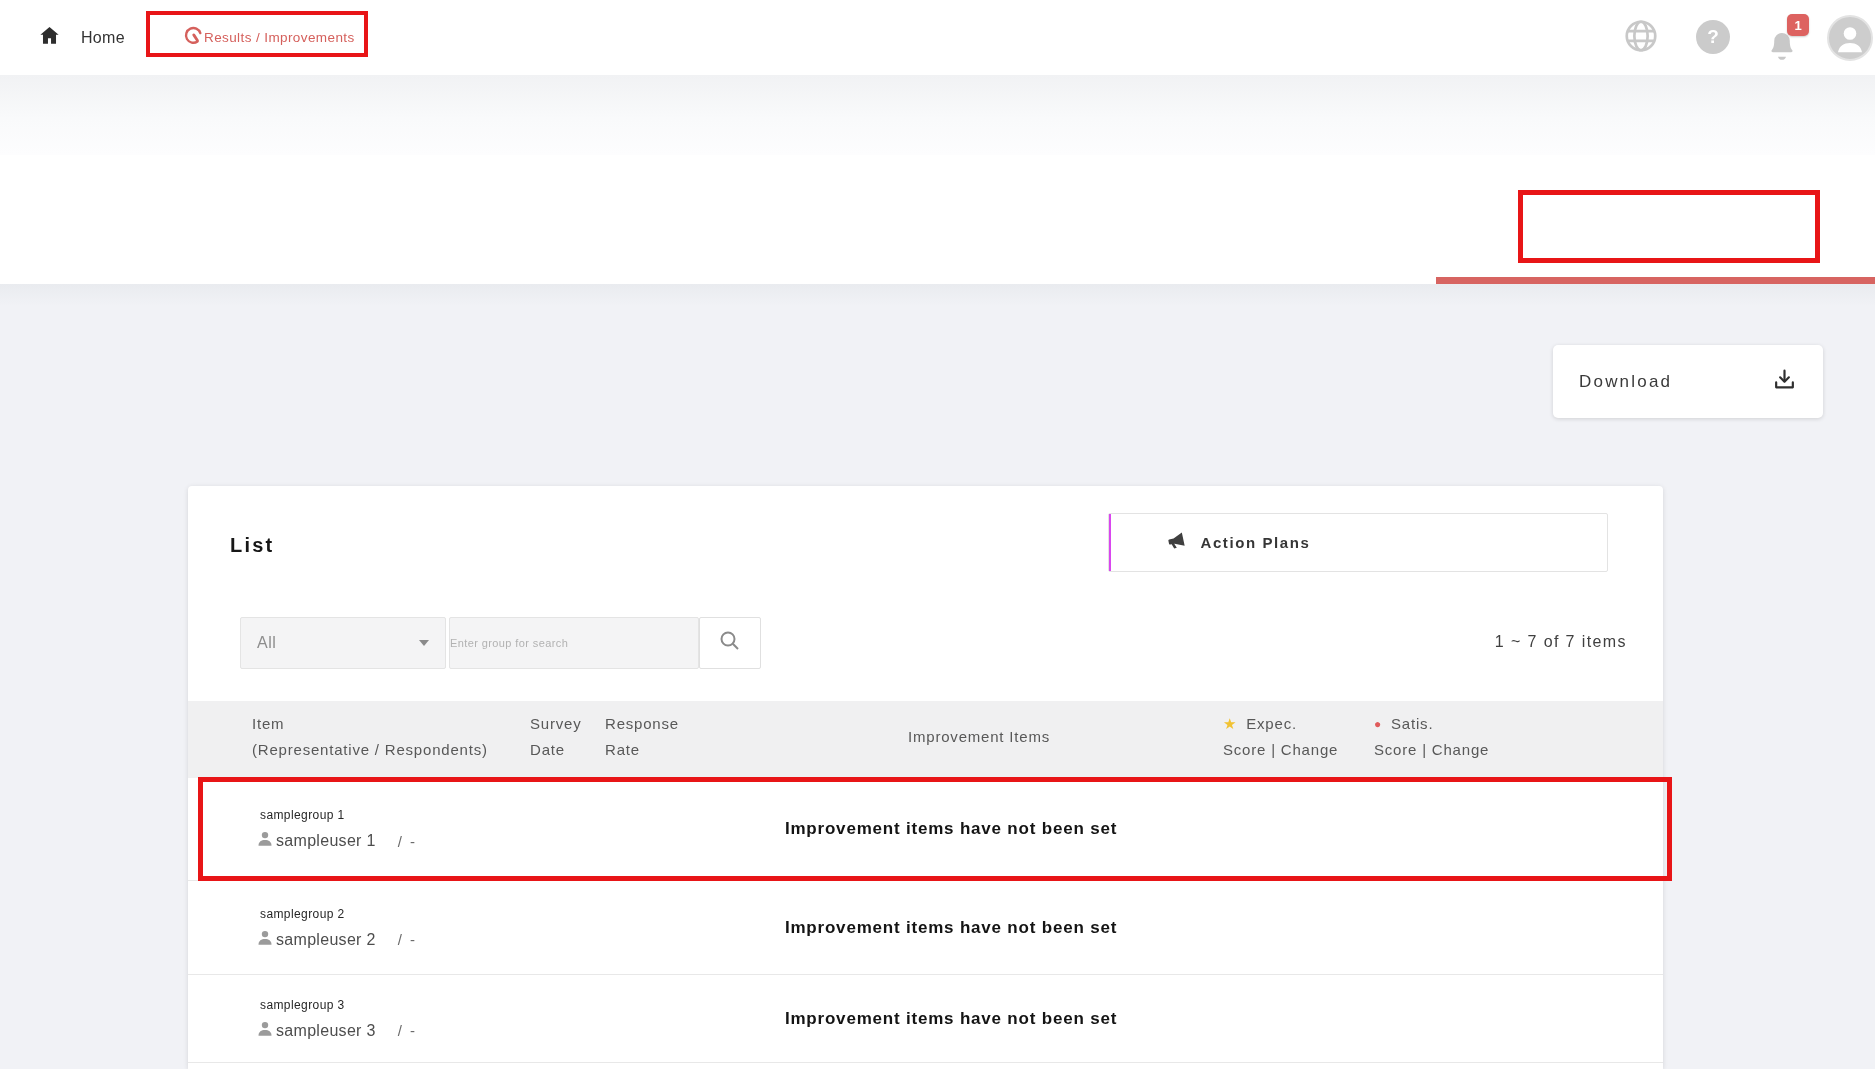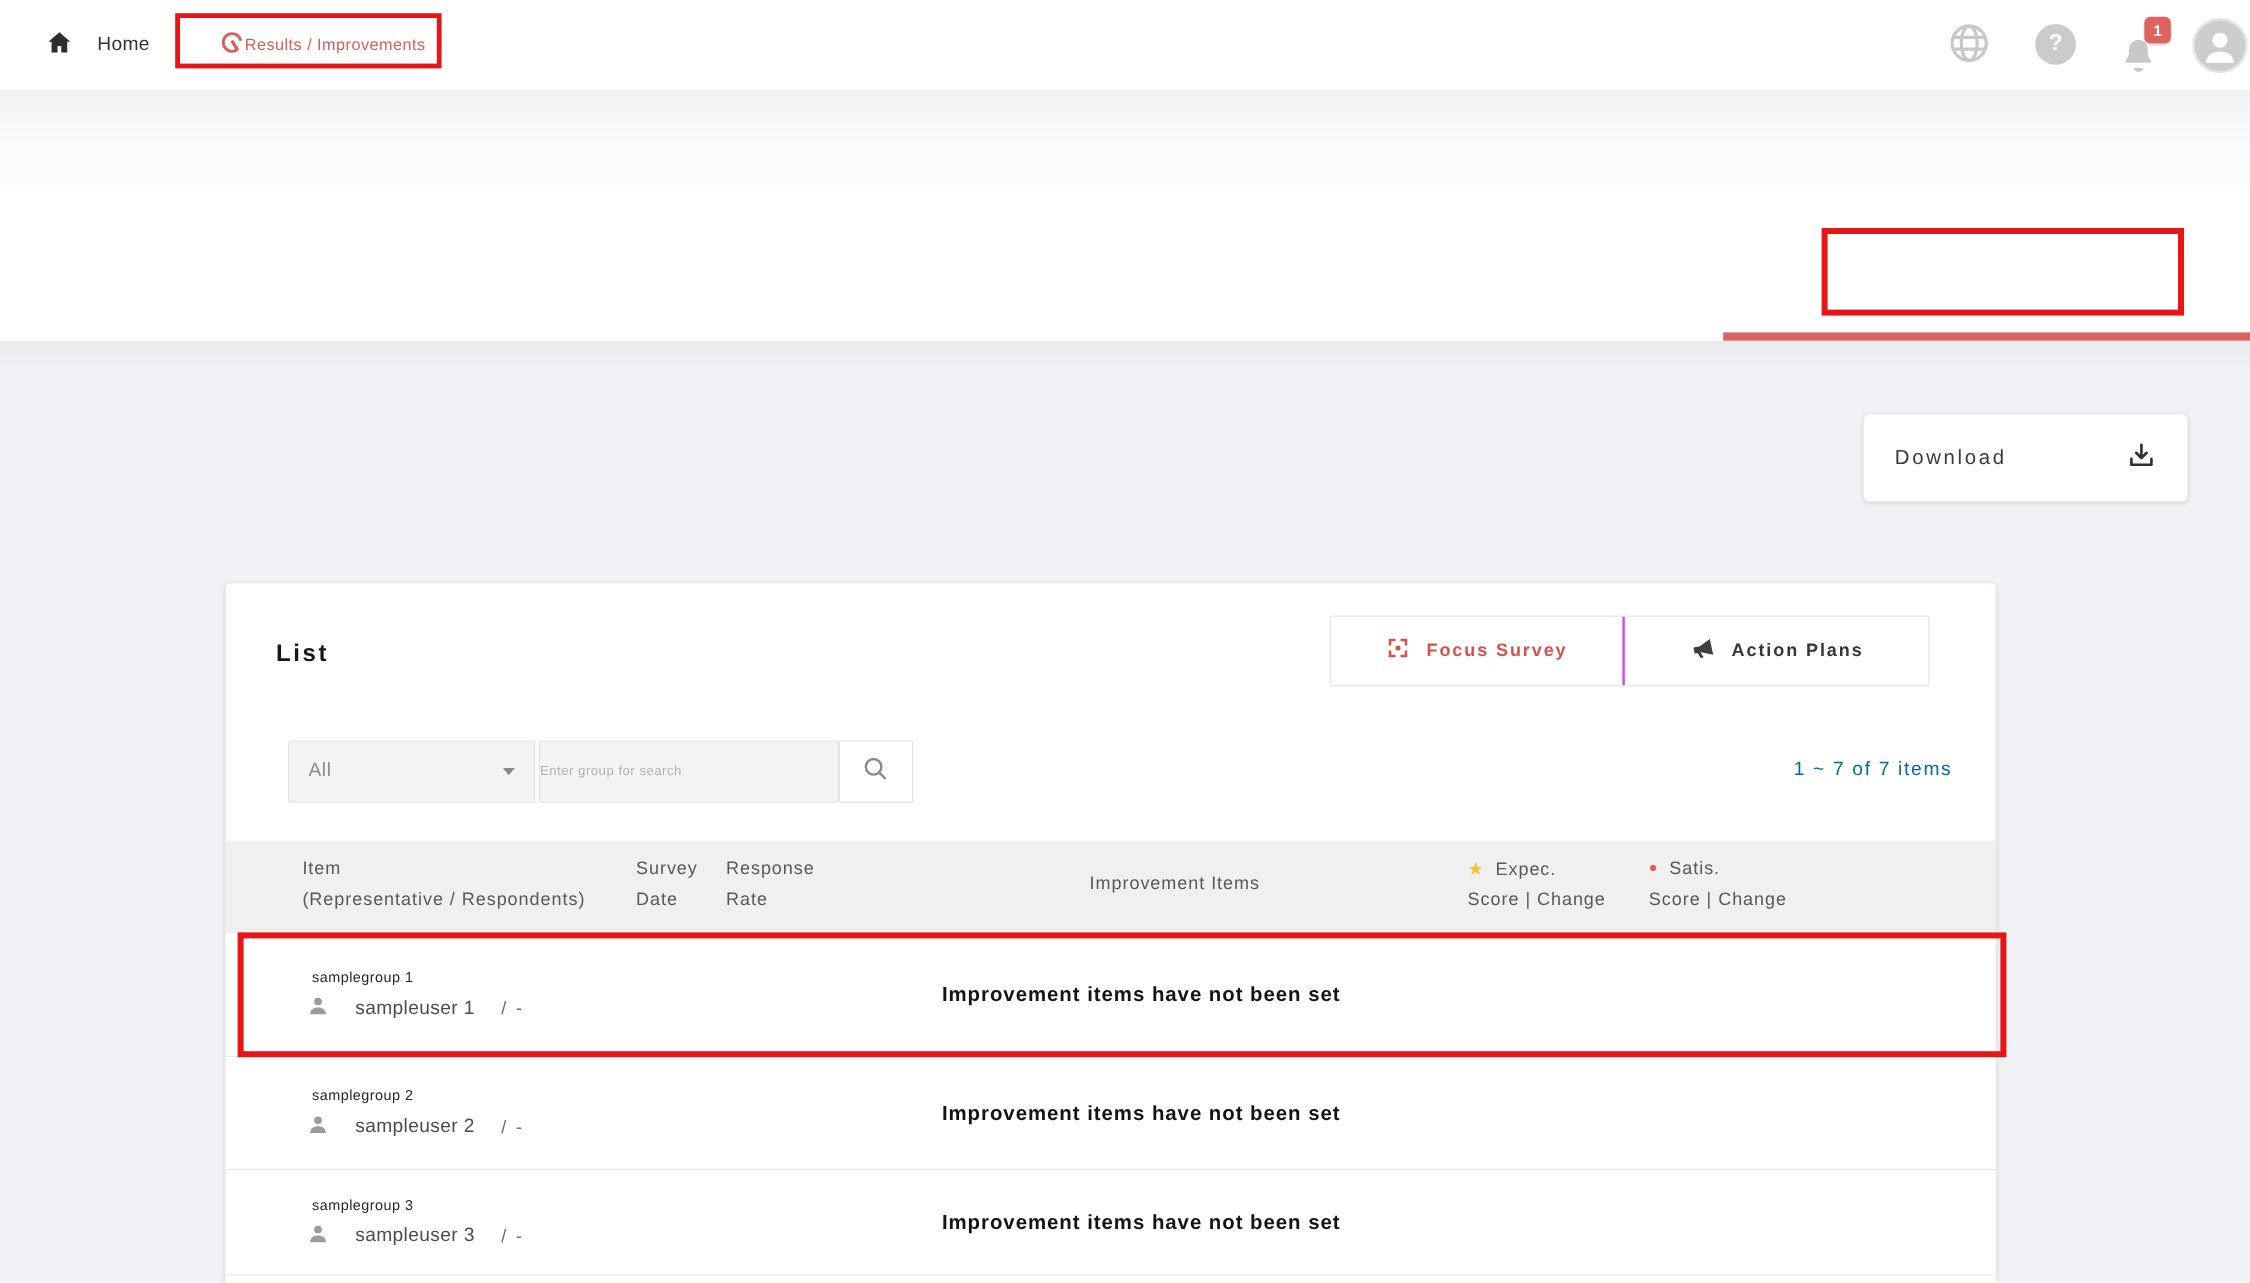--- a/index.html
+++ b/index.html
@@ -55,35 +55,35 @@
   .btn-label{font-size:15px;font-weight:bold;letter-spacing:1.6px}
   .btn-cell.focus .btn-label{color:#d4534f}
   .btn-cell.plans .btn-label{color:#363636}
 
   .filter-select{left:52px;top:131px;width:206px;height:52px;background:#f4f4f5;border:1px solid #e4e4e4;border-radius:2px;display:flex;align-items:center;justify-content:space-between;padding:0 16px;cursor:pointer}
   .filter-select-value{font-size:16px;color:#8d8d8d;letter-spacing:.5px}
   .caret-sm{width:0;height:0;border-left:5.5px solid transparent;border-right:5.5px solid transparent;border-top:6.5px solid #8a8a8a}
   .search-input{left:261px;top:131px;width:250px;height:52px;background:#f4f4f5;border:1px solid #e4e4e4;border-radius:2px;padding:0 0;font-size:11px;color:#555;letter-spacing:.4px;font-family:"Liberation Sans",sans-serif;outline:none}
   .search-input::placeholder{color:#b2b2b2}
   .search-btn{left:511px;top:131px;width:62px;height:52px;background:#fff;border:1px solid #e0e0e0;border-radius:2px;display:flex;align-items:center;justify-content:center;cursor:pointer}
-  .items-count{right:36px;top:147px;font-size:16px;color:#0369a1;letter-spacing:1.4px}
+  .items-count{right:36px;top:147px;font-size:16px;color:#404040;letter-spacing:1.4px}
 
   .thead{left:0;top:215px;width:1475px;height:77px;background:#f0f0f1;font-size:15px;color:#585858;letter-spacing:.8px}
   .th-l1{top:14px}.th-l2{top:40px}
   .th-mid{top:27px}
   .icon-star{color:#f1c233;font-size:15px;margin-right:9px}
   .icon-dot{color:#e05b5b;font-size:12px;margin-right:9px;vertical-align:1px}
 
   .rows{left:0;top:292px;width:1475px}
   .trow{position:relative;width:1475px;background:#fff;border-bottom:1px solid #e8e8e8;cursor:pointer}
   .trow.r1{height:103px}.trow.r2{height:94px}.trow.r3{height:88px}
   .row-left{position:absolute;left:69px;top:50%;transform:translateY(-50%)}
   .group-name{font-size:12px;color:#262626;letter-spacing:.4px;margin-left:3px}
   .user-line{display:flex;align-items:center;margin-top:9px}
-  .user-name{font-size:16px;color:#4d4d4d;letter-spacing:.3px;margin-left:23px}
+  .user-name{font-size:16px;color:#4d4d4d;letter-spacing:.3px;margin-left:3px}
   .ratio{font-size:15px;color:#6b6b6b;letter-spacing:2px;margin-left:22px}
   .row-status{position:absolute;left:763px;top:50%;transform:translate(-50%,-50%);font-size:17px;font-weight:bold;color:#141414;letter-spacing:.8px;white-space:nowrap}
   .row-sliver{height:6px;background:#fff}
 
   
   .ann{border:4px solid #e81517;z-index:9;pointer-events:none}
   .ann-nav{left:146px;top:11px;width:222px;height:46px}
   .ann-tab{left:1518px;top:190px;width:302px;height:73px;border-width:5px}
   .ann-row{left:198px;top:777px;width:1474px;height:104px;border-width:5px}
 </style>
@@ -204,29 +204,20 @@
             <path d="M4 14.8 v4.7 h16 v-4.7"></path>
           </g>
         </svg>
     </span>
   </div>
 
   <div class="abs list-card">
     <div class="abs list-title">List</div>
 
     <div class="abs btn-group">
-      <div class="btn-cell focus">
-        <span>
-          <svg width="20" height="20" viewBox="0 0 24 24">
-              <path d="M4 9.5 V4 h5.5 M14.5 4 H20 v5.5 M20 14.5 V20 h-5.5 M9.5 20 H4 v-5.5" fill="none" stroke="#d4534f" stroke-width="2.6"></path>
-              <circle cx="12" cy="12" r="2.6" fill="#d4534f"></circle>
-            </svg>
-        </span>
-        <span class="btn-label">Focus Survey</span>
-      </div>
       <div class="btn-cell plans">
         <span>
           <svg width="21" height="21" viewBox="0 0 24 24" style="transform:rotate(-12deg)">
               <path fill="#3f3f3f" d="M21 4.5 L10.3 9.3 H5.2 C4.5 9.3 4 9.9 4 10.6 v3.4 c0 .7 .5 1.3 1.2 1.3 H6.8 l1.9 5.2 h3 l-1.9-5.2 h.5 L21 20 Z"></path>
             </svg>
         </span>
         <span class="btn-label">Action Plans</span>
       </div>
     </div>
 

